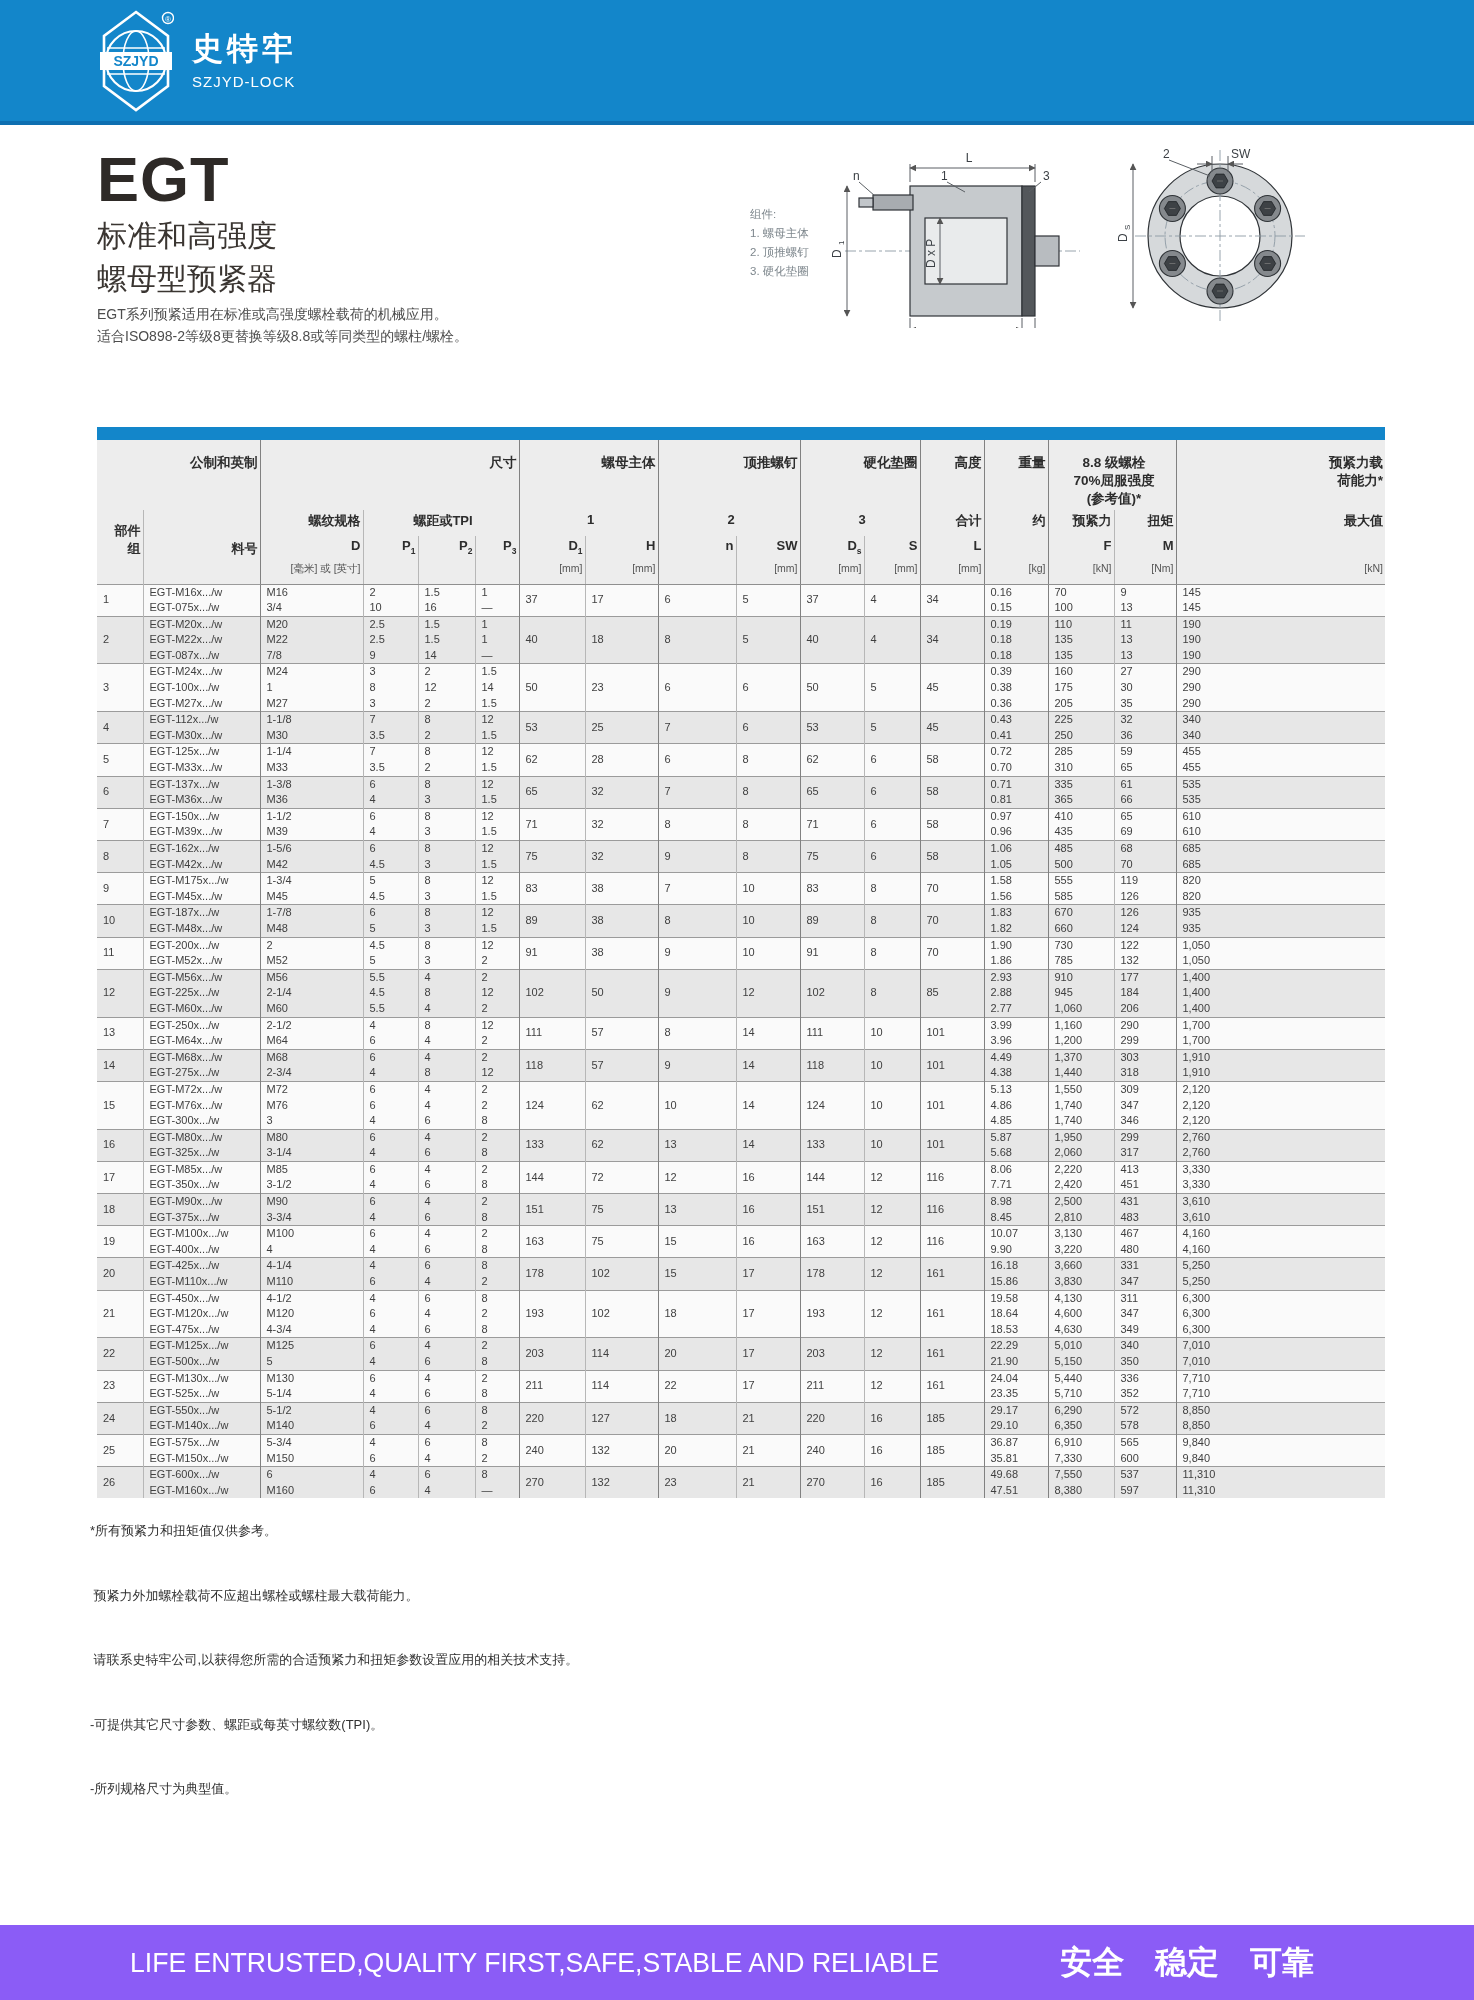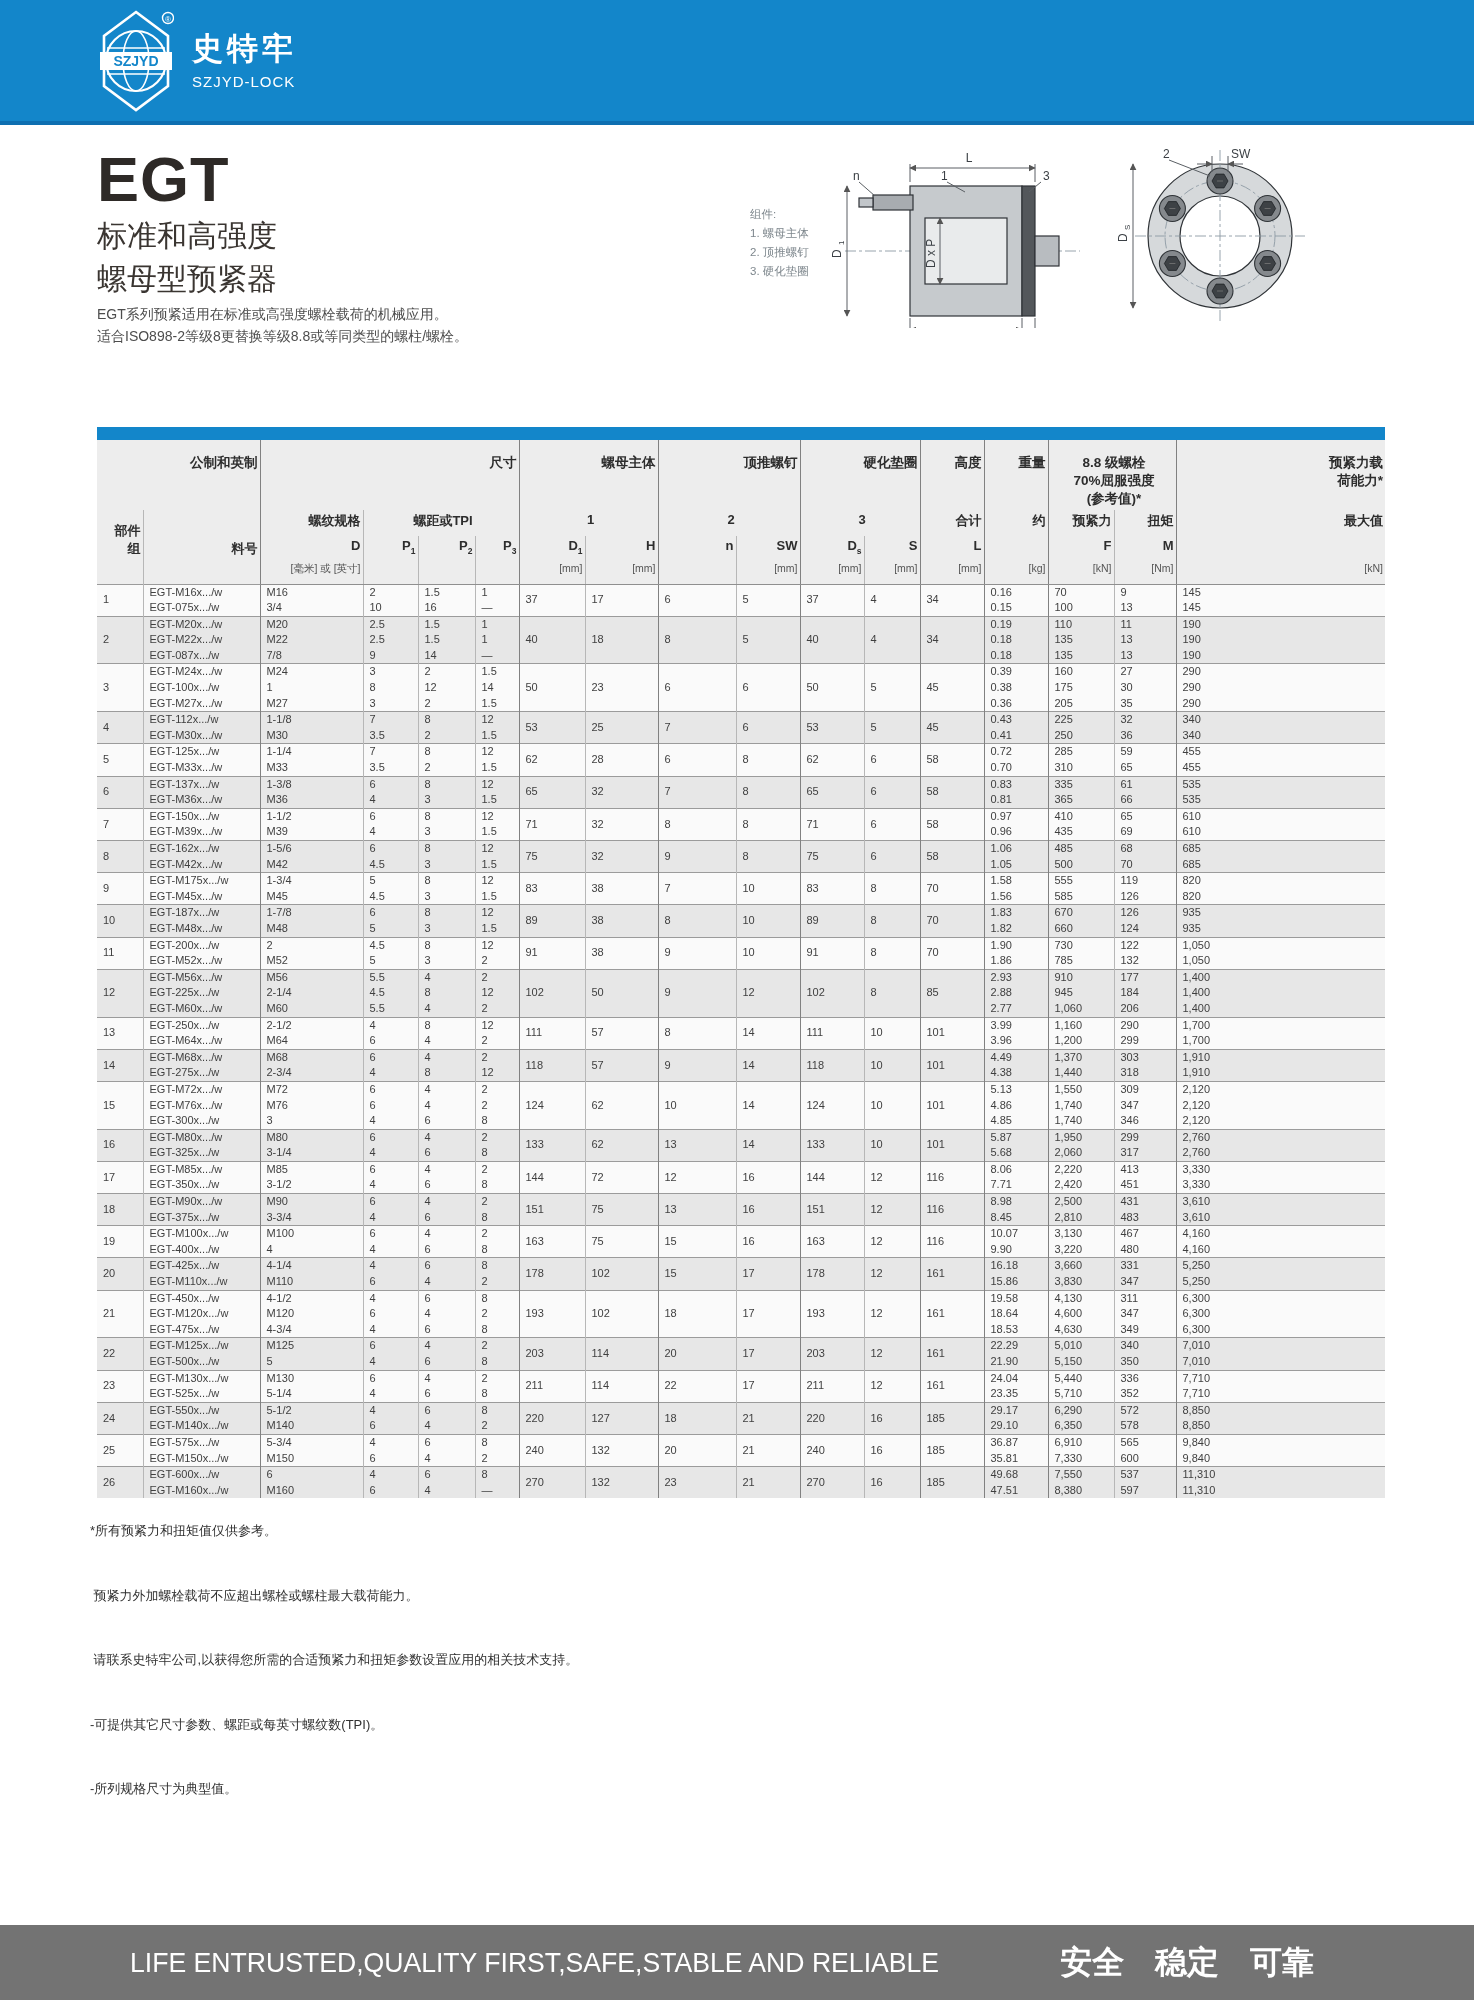--- a/index.html
+++ b/index.html
@@ -42,21 +42,21 @@
   .hd{font-size:10.5px;font-weight:normal !important;color:#555;height:24px;border-bottom:1px solid #8f8f8f;}
   thead .ctr{text-align:center;}
   thead .btm{vertical-align:bottom;padding-bottom:26px !important;font-size:13px;}
   thead sub{font-size:8.5px;}
   tbody td{font-size:11px;height:15.6px;line-height:15.6px;padding:0 0 0 6px;color:#3f3f3f;white-space:nowrap;overflow:hidden;vertical-align:middle;}
   tbody td.odd{background:#fafafa;}
   tbody td.even{background:#e7e7e7;}
   tbody td.gt{border-top:1px solid #9b9b9b;}
   
   .footnotes{position:absolute;left:90px;top:1477px;font-size:13px;color:#313131;line-height:21.5px;white-space:pre;}
-  .footerbar{position:absolute;left:0;top:1925px;width:1474px;height:75px;background:#737373;color:#fff;display:flex;align-items:center;}
+  .footerbar{position:absolute;left:0;top:1925px;width:1474px;height:75px;background:#8b5cf6;color:#fff;display:flex;align-items:center;}
   .footer-en{margin-left:130px;font-size:28px;letter-spacing:0px;transform:scaleX(.95);transform-origin:left center;}
   .footer-cn{position:absolute;right:160px;font-size:32px;font-weight:bold;word-spacing:22px;white-space:pre;}
 </style>
 </head>
 <body>
 
 <div class="page">
 
   <div class="topbar">
     <div class="brand-left">
@@ -436,21 +436,21 @@
           <td class=" even gt">6</td>
           <td class=" even gt">8</td>
           <td class=" even gt">12</td>
           <td class="ml even gt" rowspan="2">65</td>
           <td class=" even gt" rowspan="2">32</td>
           <td class="ml even gt" rowspan="2">7</td>
           <td class=" even gt" rowspan="2">8</td>
           <td class="ml even gt" rowspan="2">65</td>
           <td class=" even gt" rowspan="2">6</td>
           <td class="ml even gt" rowspan="2">58</td>
-          <td class="ml even gt">0.83</td>
+          <td class="ml even gt">0.71</td>
           <td class="ml even gt">335</td>
           <td class=" even gt">61</td>
           <td class="ml even gt">535</td>
         </tr>
         <tr>
           <td class=" even">EGT-M36x.../w</td>
           <td class="ml even">M36</td>
           <td class=" even">4</td>
           <td class=" even">3</td>
           <td class=" even">1.5</td>

